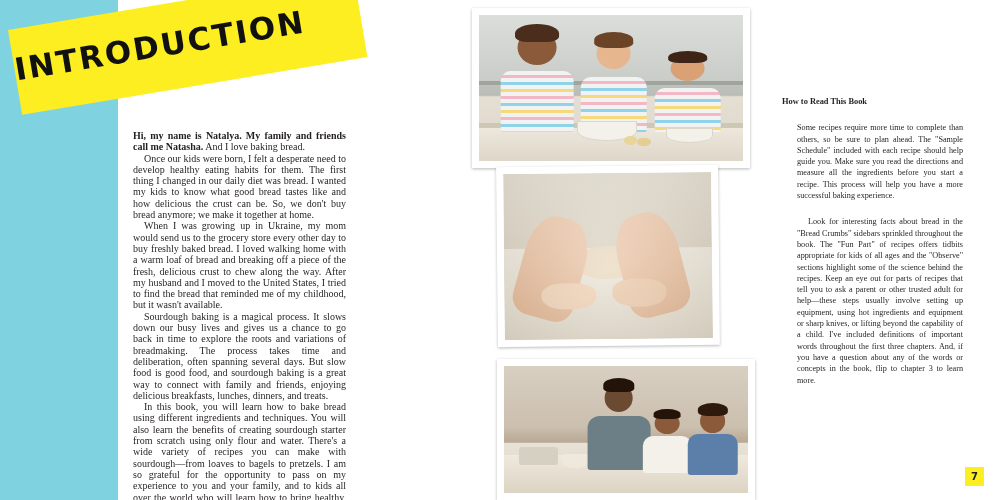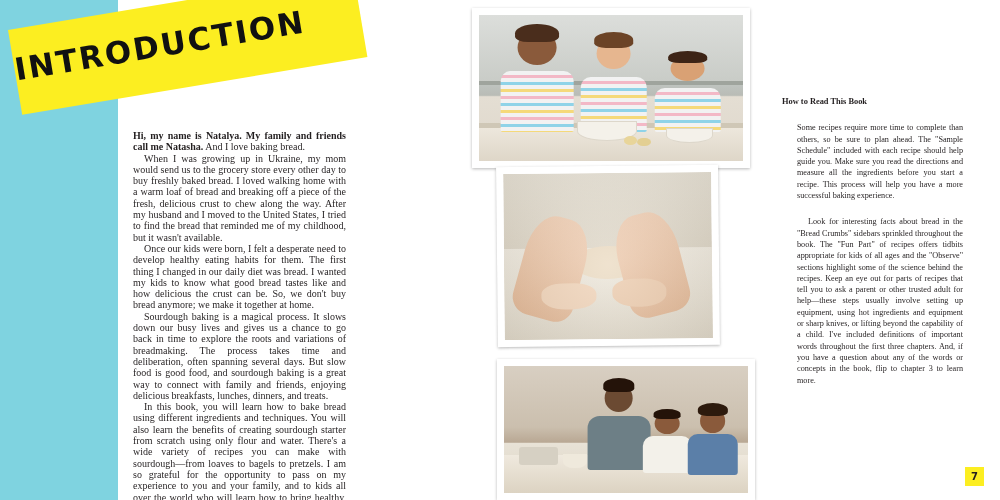--- a/index.html
+++ b/index.html
@@ -238,22 +238,22 @@
 
 <div class="page">
 
   <div class="teal-panel"></div>
 
   <div class="banner"></div>
   <div class="banner-text">INTRODUCTION</div>
 
   <div class="col col-main">
     <p class="first"><span class="lead">Hi, my name is Natalya. My family and friends call me Natasha.</span><span> And I love baking bread.</span></p>
+    <p>Once our kids were born, I felt a desperate need to develop healthy eating habits for them. The first thing I changed in our daily diet was bread. I wanted my kids to know what good bread tastes like and how delicious the crust can be. So, we don't buy bread anymore; we make it together at home.</p>
     <p>When I was growing up in Ukraine, my mom would send us to the grocery store every other day to buy freshly baked bread. I loved walking home with a warm loaf of bread and breaking off a piece of the fresh, delicious crust to chew along the way. After my husband and I moved to the United States, I tried to find the bread that reminded me of my childhood, but it wasn't available.</p>
-    <p>Once our kids were born, I felt a desperate need to develop healthy eating habits for them. The first thing I changed in our daily diet was bread. I wanted my kids to know what good bread tastes like and how delicious the crust can be. So, we don't buy bread anymore; we make it together at home.</p>
     <p>Sourdough baking is a magical process. It slows down our busy lives and gives us a chance to go back in time to explore the roots and variations of breadmaking. The process takes time and deliberation, often spanning several days. But slow food is good food, and sourdough baking is a great way to connect with family and friends, enjoying delicious breakfasts, lunches, dinners, and treats.</p>
     <p>In this book, you will learn how to bake bread using different ingredients and techniques. You will also learn the benefits of creating sourdough starter from scratch using only flour and water. There's a wide variety of recipes you can make with sourdough—from loaves to bagels to pretzels. I am so grateful for the opportunity to pass on my experience to you and your family, and to kids all over the world who will learn how to bring healthy, delicious bread to their table. Let's get started!</p>
   </div>
 
   <div class="col col-right">
     <h3>How to Read This Book</h3>
     <p class="first">Some recipes require more time to complete than others, so be sure to plan ahead. The "Sample Schedule" included with each recipe should help guide you. Make sure you read the directions and measure all the ingredients before you start a recipe. This process will help you have a more successful baking experience.</p>
     <p>Look for interesting facts about bread in the "Bread Crumbs" sidebars sprinkled throughout the book. The "Fun Part" of recipes offers tidbits appropriate for kids of all ages and the "Observe" sections highlight some of the science behind the recipes. Keep an eye out for parts of recipes that tell you to ask a parent or other trusted adult for help—these steps usually involve setting up equipment, using hot ingredients and equipment or sharp knives, or lifting beyond the capability of a child. I've included definitions of important words throughout the first three chapters. And, if you have a question about any of the words or concepts in the book, flip to chapter 3 to learn more.</p>
   </div>
 

